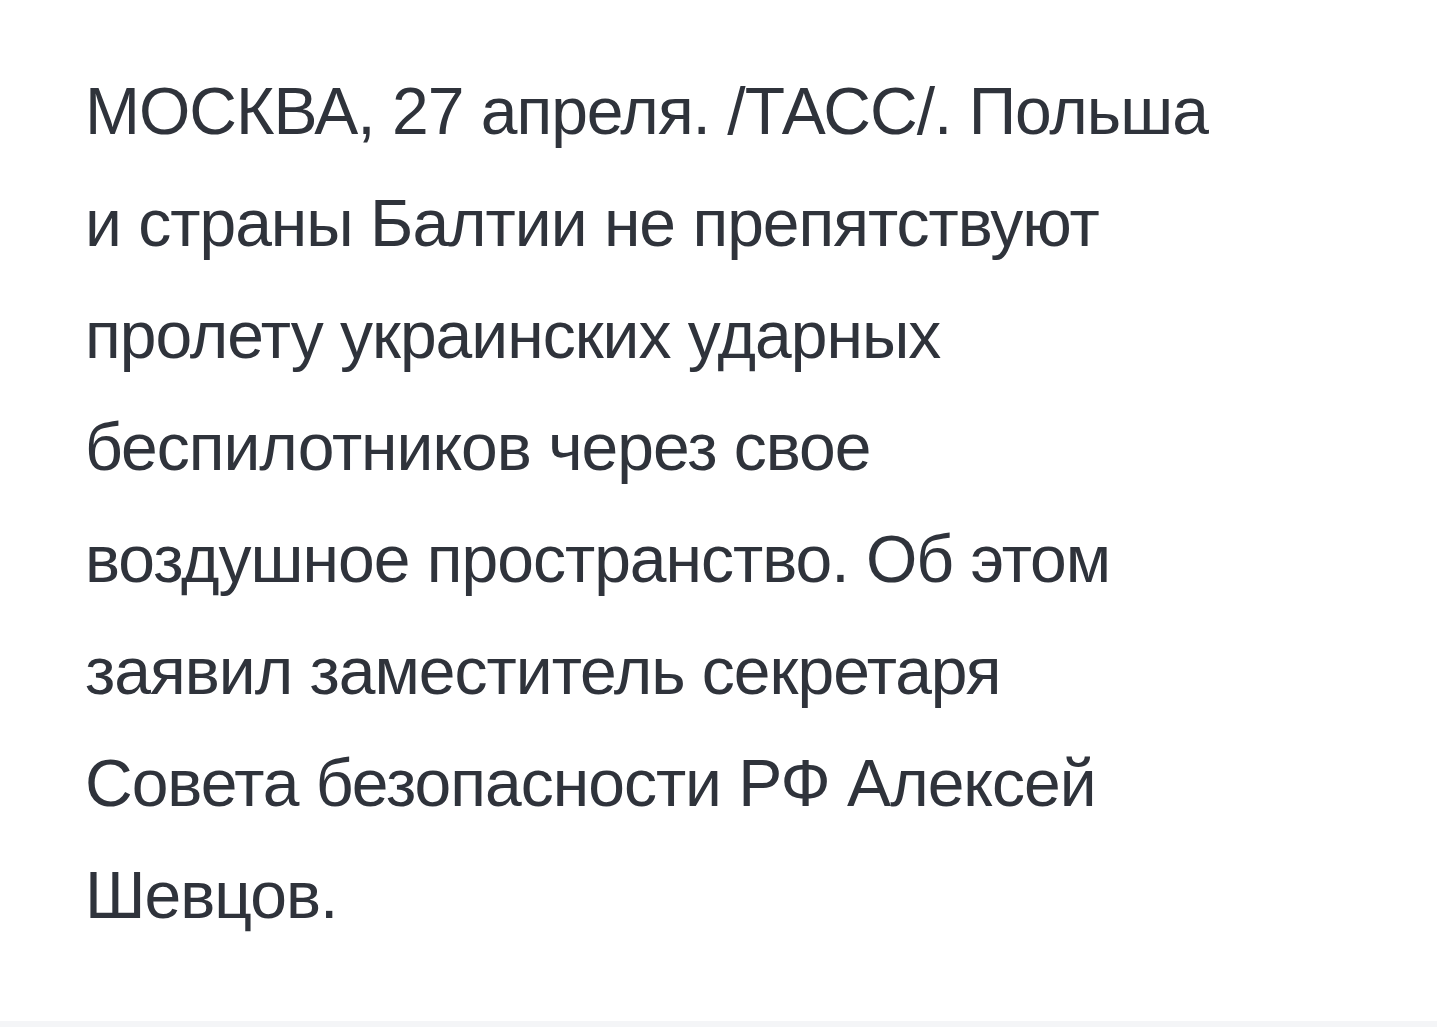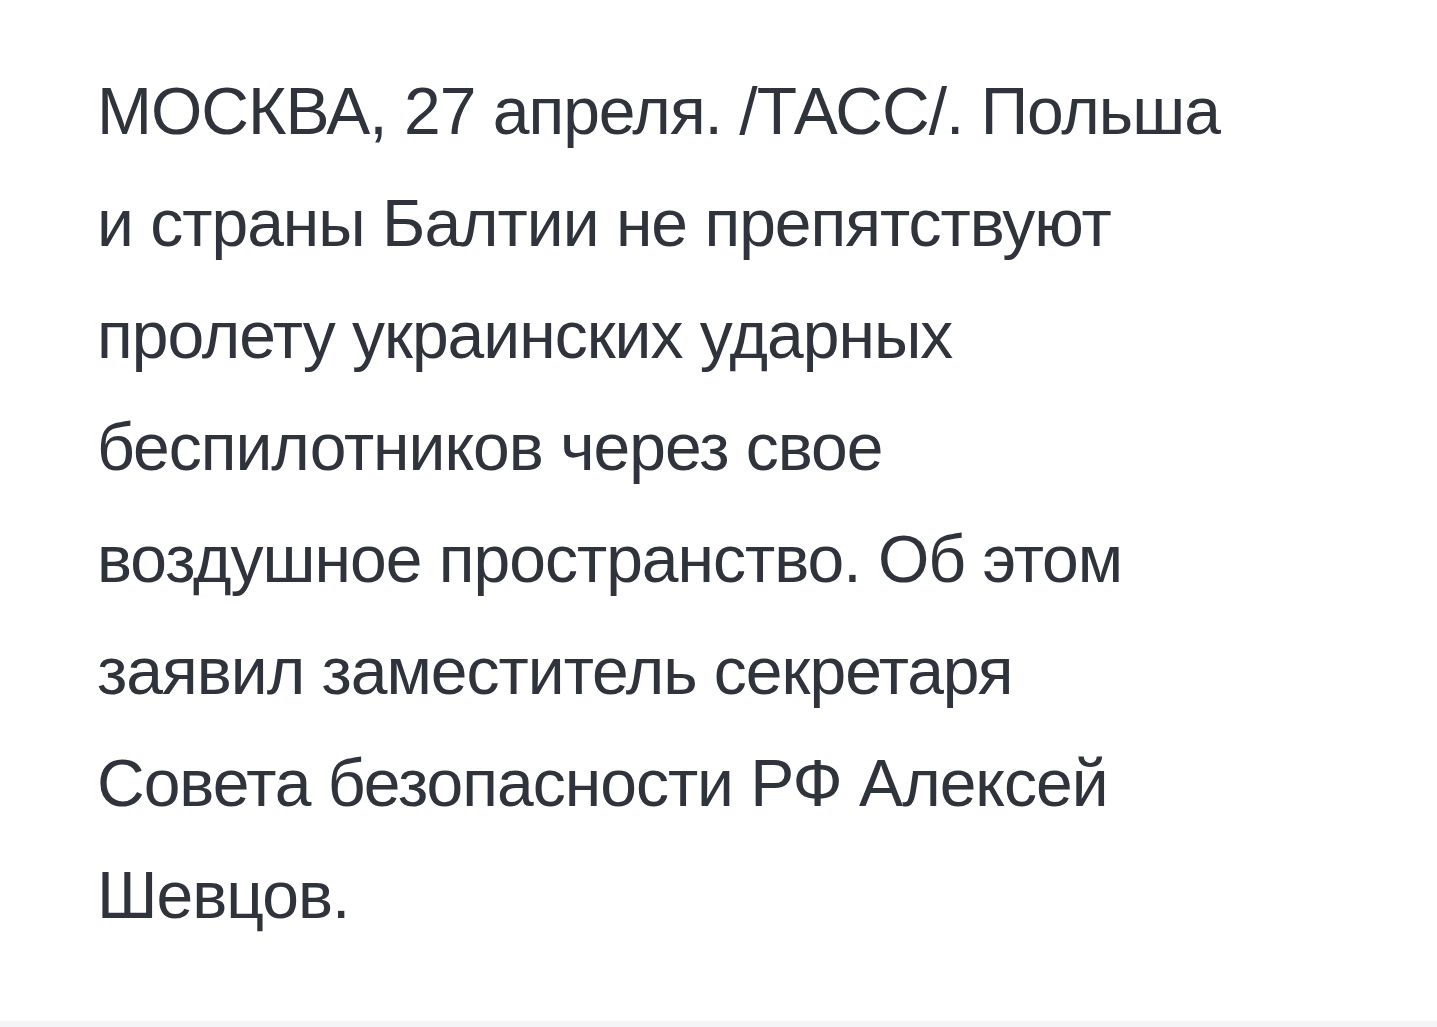--- a/index.html
+++ b/index.html
@@ -14,21 +14,20 @@
     position: relative;
     font-family: "Liberation Sans", "DejaVu Sans", sans-serif;
   }
   .article-body {
     position: absolute;
     top: 0;
     left: 0;
     right: 0;
     padding: 55px 60px 0 85px;
     box-sizing: border-box;
-    margin-left: 12px;
   }
   .article-text {
     margin: 0;
     font-size: 66px;
     line-height: 112px;
     font-weight: 400;
     letter-spacing: -1px;
     color: #2f333b;
     white-space: pre-line;
   }

